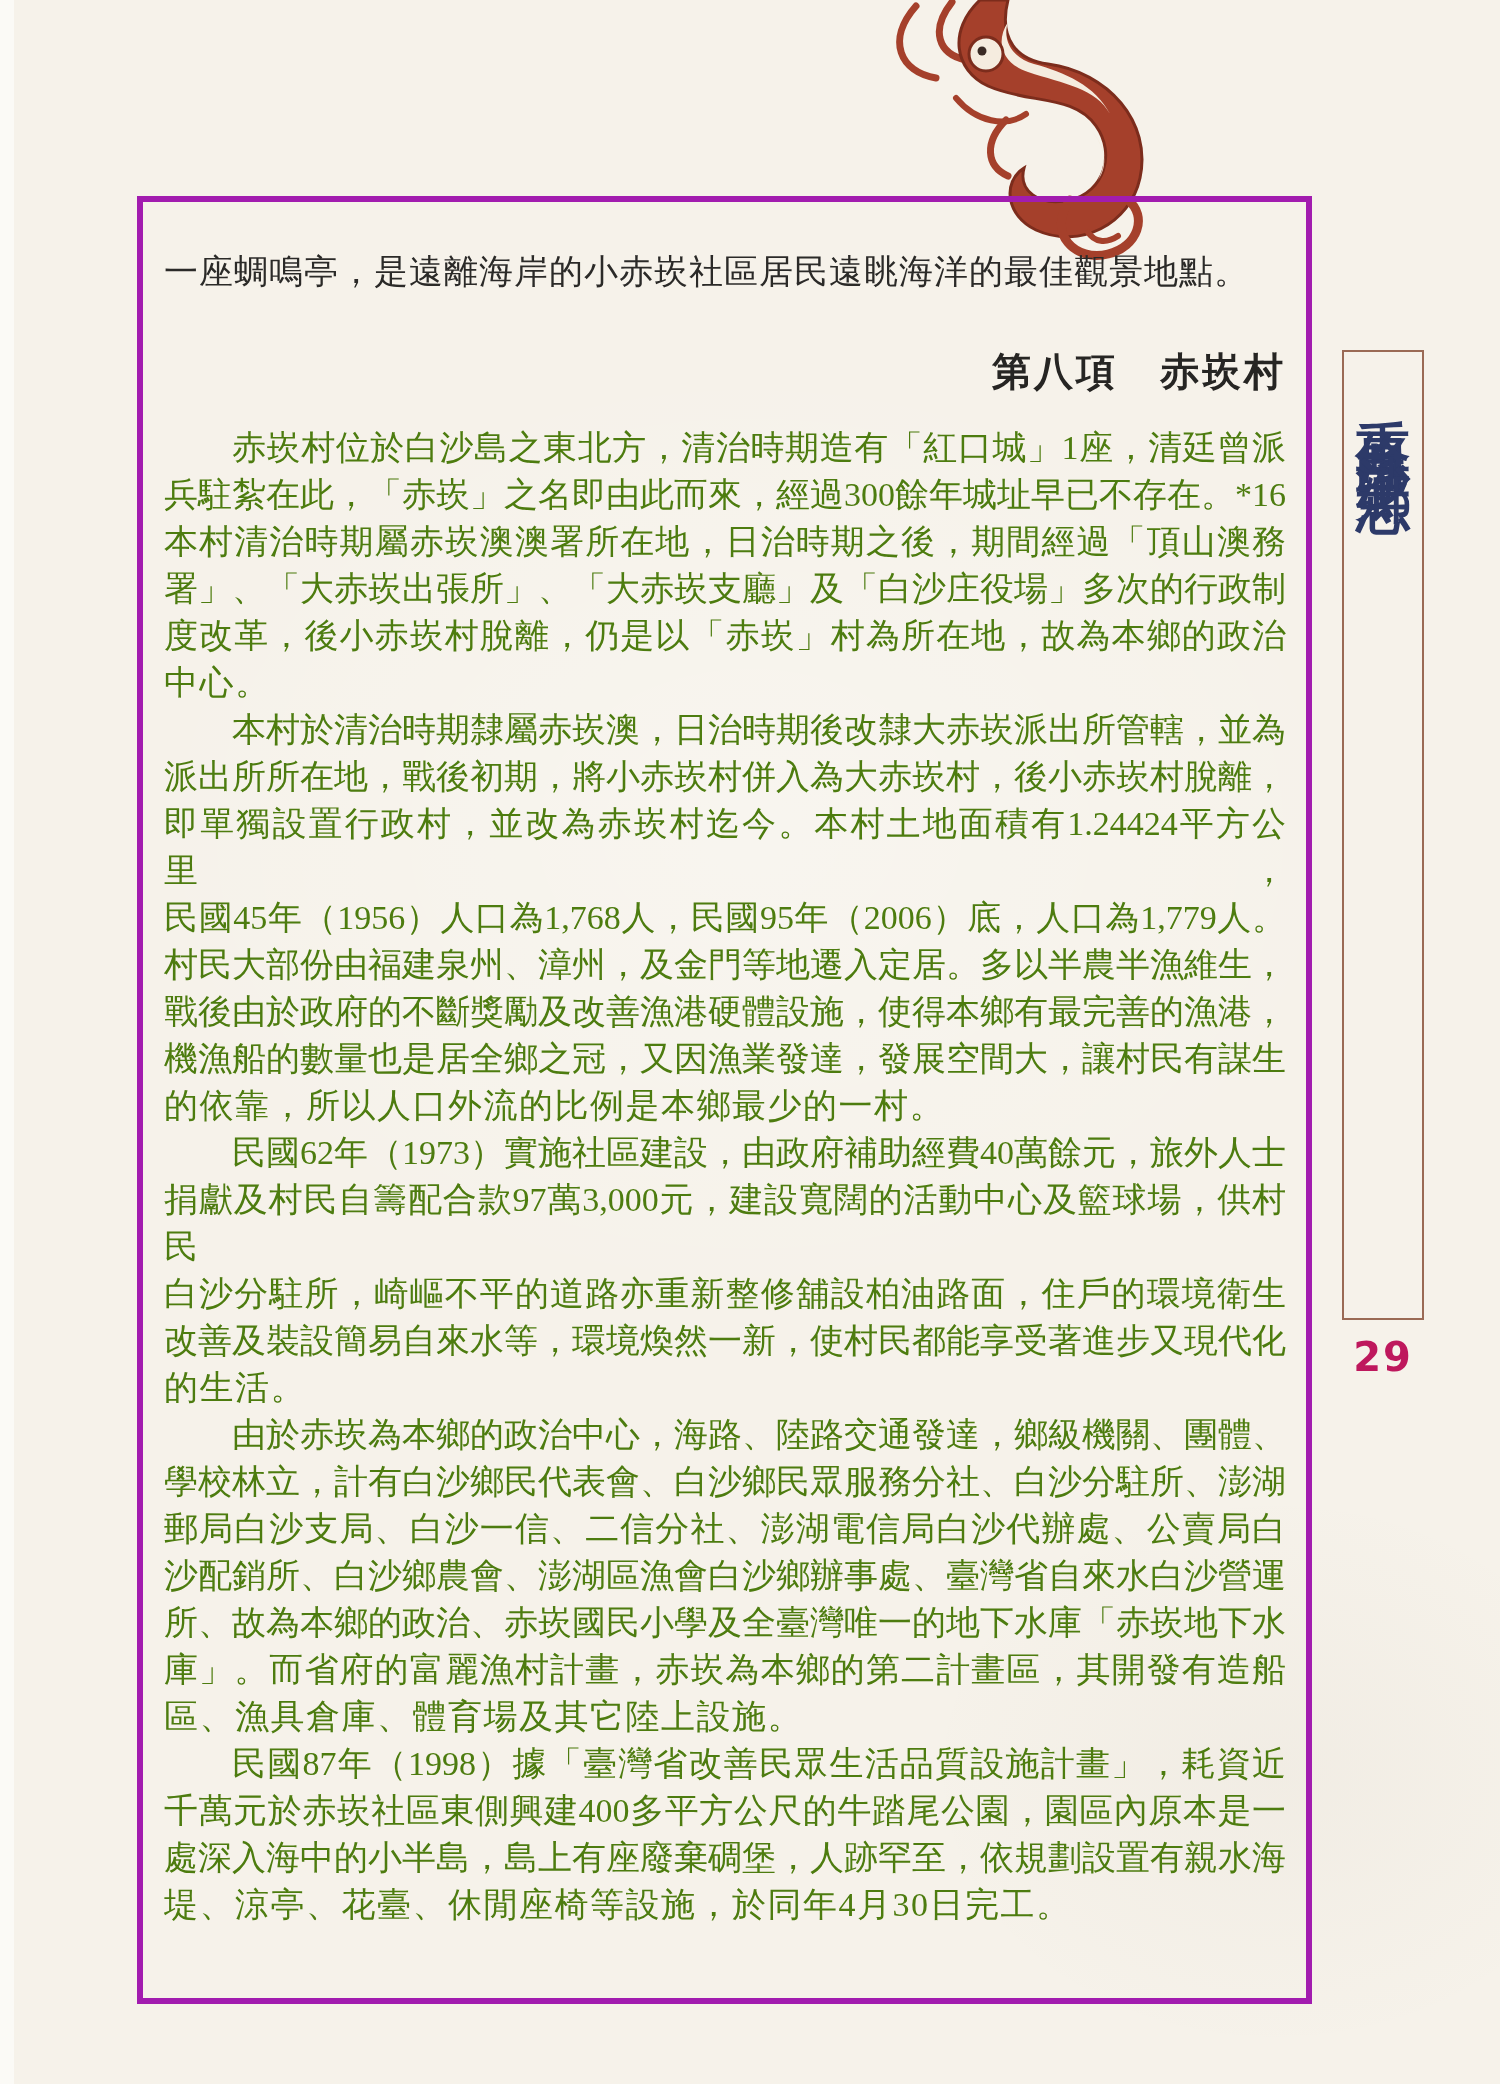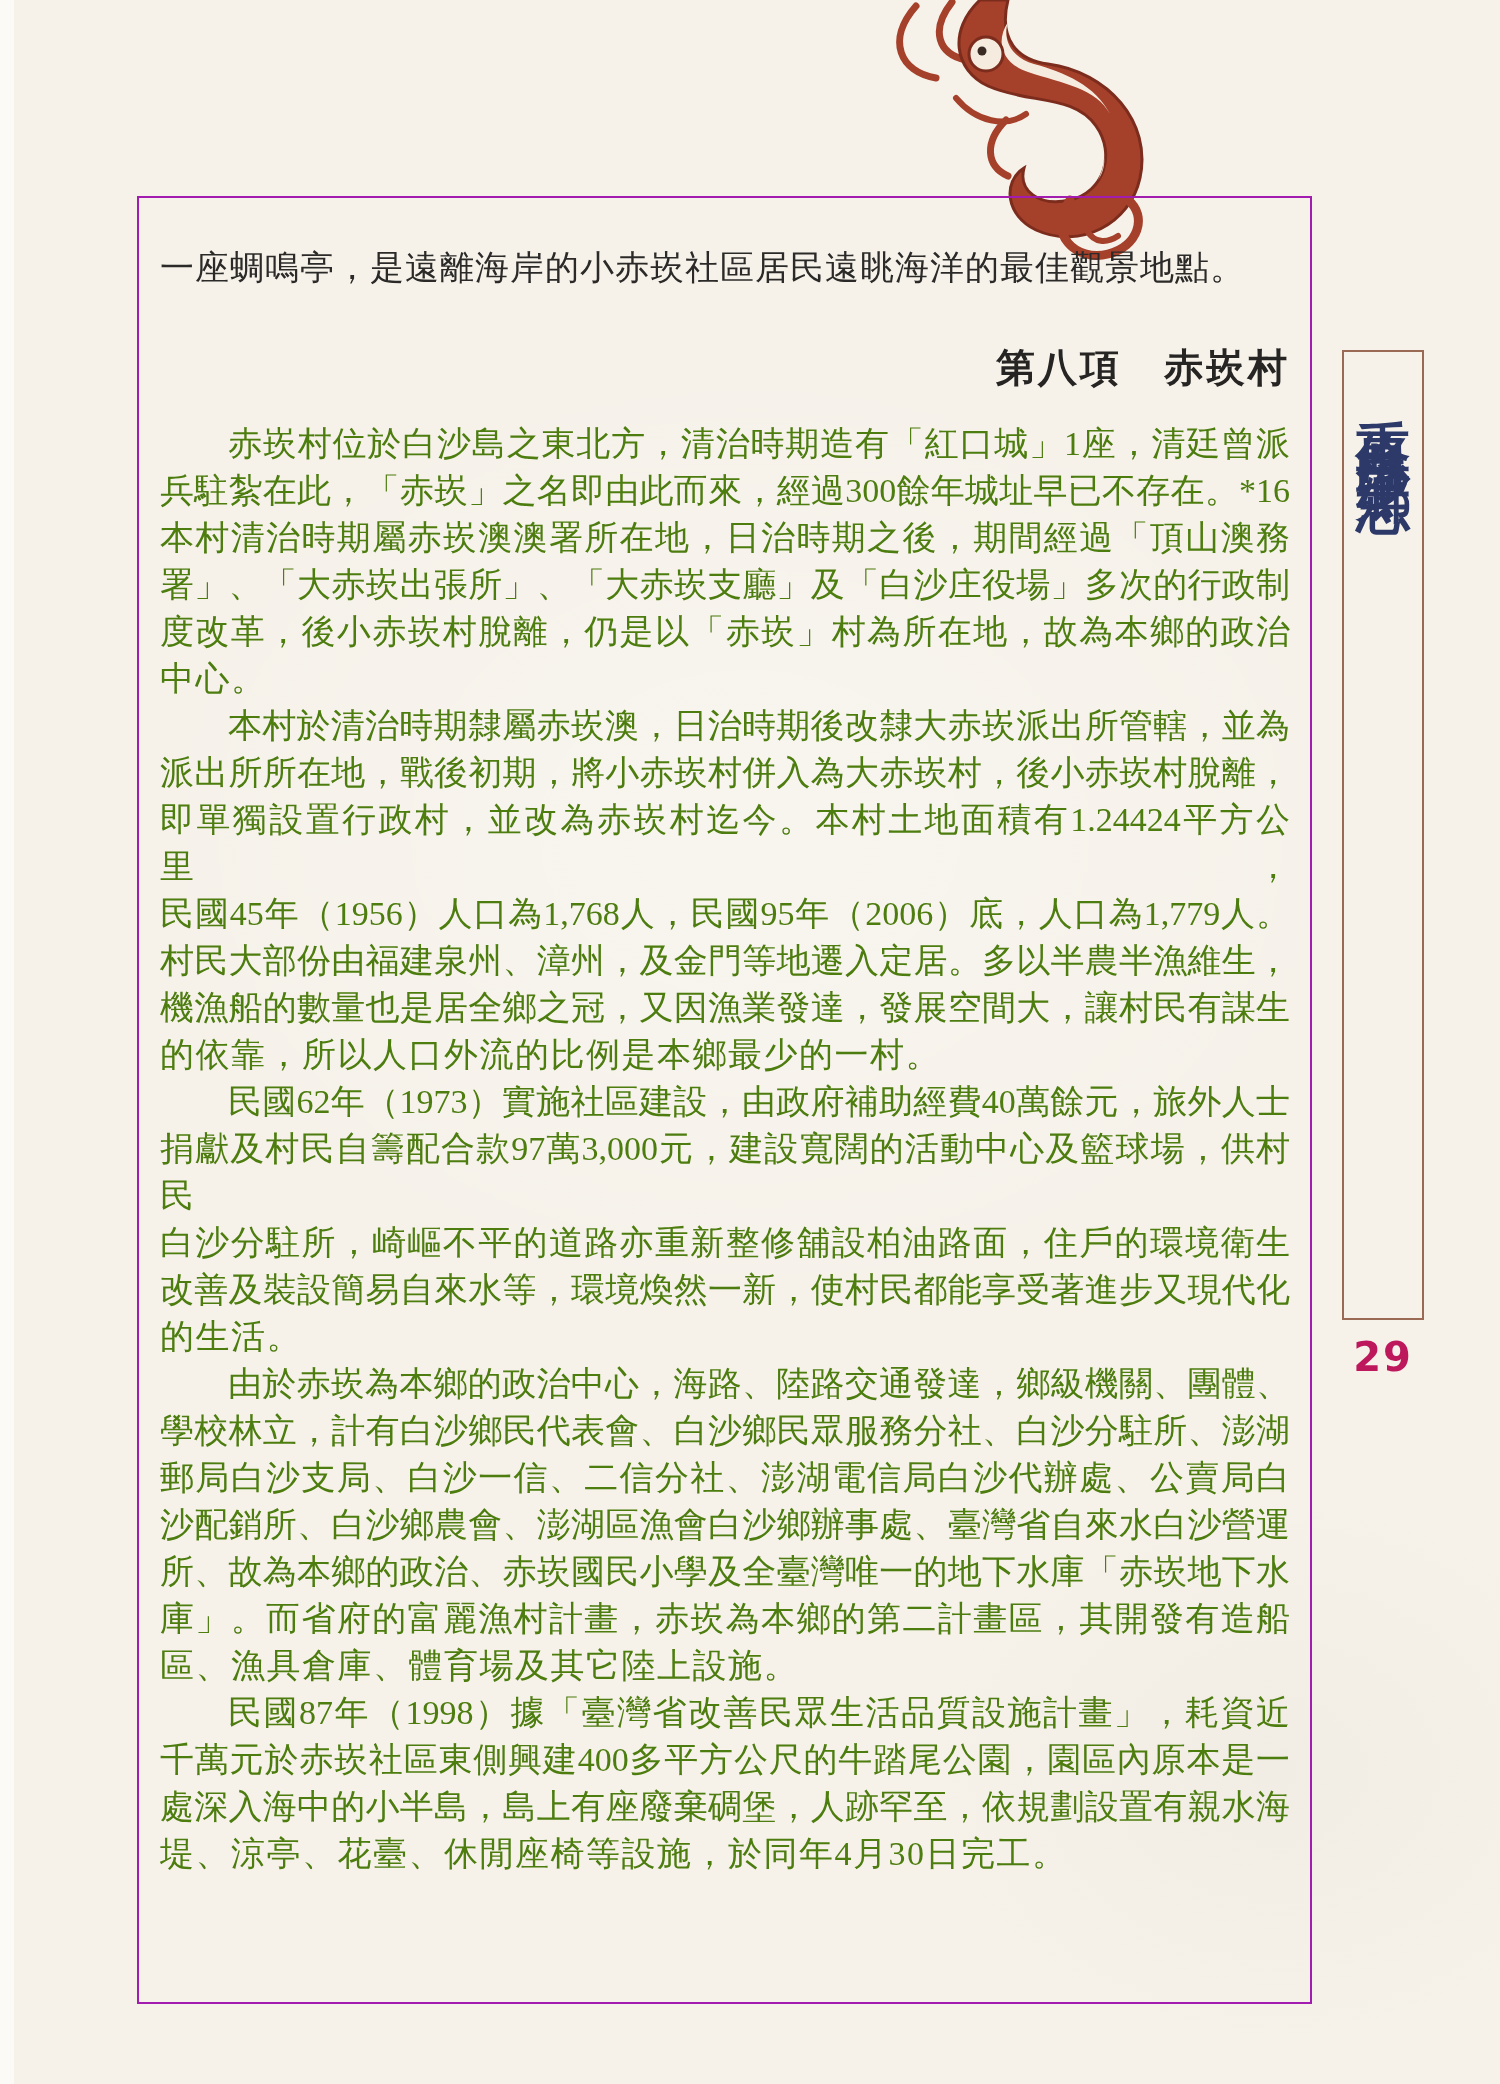--- a/index.html
+++ b/index.html
@@ -12,21 +12,21 @@
   .scan-edge{position:absolute;left:0;top:0;width:14px;height:2084px;background:#fbfaf6;}
   .paper-tint{position:absolute;inset:0;pointer-events:none;
     background:
       radial-gradient(900px 700px at 50% 40%, rgba(255,255,255,0.25), rgba(0,0,0,0) 70%),
       radial-gradient(500px 400px at 85% 85%, rgba(120,100,80,0.04), rgba(0,0,0,0) 70%);
   }
 
   
   .frame{
     position:absolute;left:137px;top:196px;width:1175px;height:1808px;
-    border:2px solid #a21caf;box-sizing:border-box;
+    border:6px solid #a21caf;box-sizing:border-box;
     padding:46px 20px 0 21px;
   }
   .intro-line{
     font-size:34px;line-height:48px;color:#2b2a28;letter-spacing:1px;
     margin:0 0 52px 0;white-space:nowrap;
   }
   .heading{
     font-family:"Liberation Sans","DejaVu Sans",sans-serif;
     font-weight:700;font-size:39px;line-height:48px;color:#262523;
     text-align:right;letter-spacing:3px;margin:0 0 28px 0;
@@ -98,20 +98,21 @@
         <div class="line">署」、「大赤崁出張所」、「大赤崁支廳」及「白沙庄役場」多次的行政制</div>
         <div class="line">度改革，後小赤崁村脫離，仍是以「赤崁」村為所在地，故為本鄉的政治</div>
         <div class="line last">中心。</div>
       </div>
       <div class="para">
         <div class="line first">本村於清治時期隸屬赤崁澳，日治時期後改隸大赤崁派出所管轄，並為</div>
         <div class="line">派出所所在地，戰後初期，將小赤崁村併入為大赤崁村，後小赤崁村脫離，</div>
         <div class="line">即單獨設置行政村，並改為赤崁村迄今。本村土地面積有1.24424平方公里，</div>
         <div class="line">民國45年（1956）人口為1,768人，民國95年（2006）底，人口為1,779人。</div>
         <div class="line">村民大部份由福建泉州、漳州，及金門等地遷入定居。多以半農半漁維生，</div>
+        <div class="line">戰後由於政府的不斷獎勵及改善漁港硬體設施，使得本鄉有最完善的漁港，</div>
         <div class="line">機漁船的數量也是居全鄉之冠，又因漁業發達，發展空間大，讓村民有謀生</div>
         <div class="line last">的依靠，所以人口外流的比例是本鄉最少的一村。</div>
       </div>
       <div class="para">
         <div class="line first">民國62年（1973）實施社區建設，由政府補助經費40萬餘元，旅外人士</div>
         <div class="line">捐獻及村民自籌配合款97萬3,000元，建設寬闊的活動中心及籃球場，供村民</div>
         <div class="line">白沙分駐所，崎嶇不平的道路亦重新整修舖設柏油路面，住戶的環境衛生</div>
         <div class="line">改善及裝設簡易自來水等，環境煥然一新，使村民都能享受著進步又現代化</div>
         <div class="line last">的生活。</div>
       </div>

